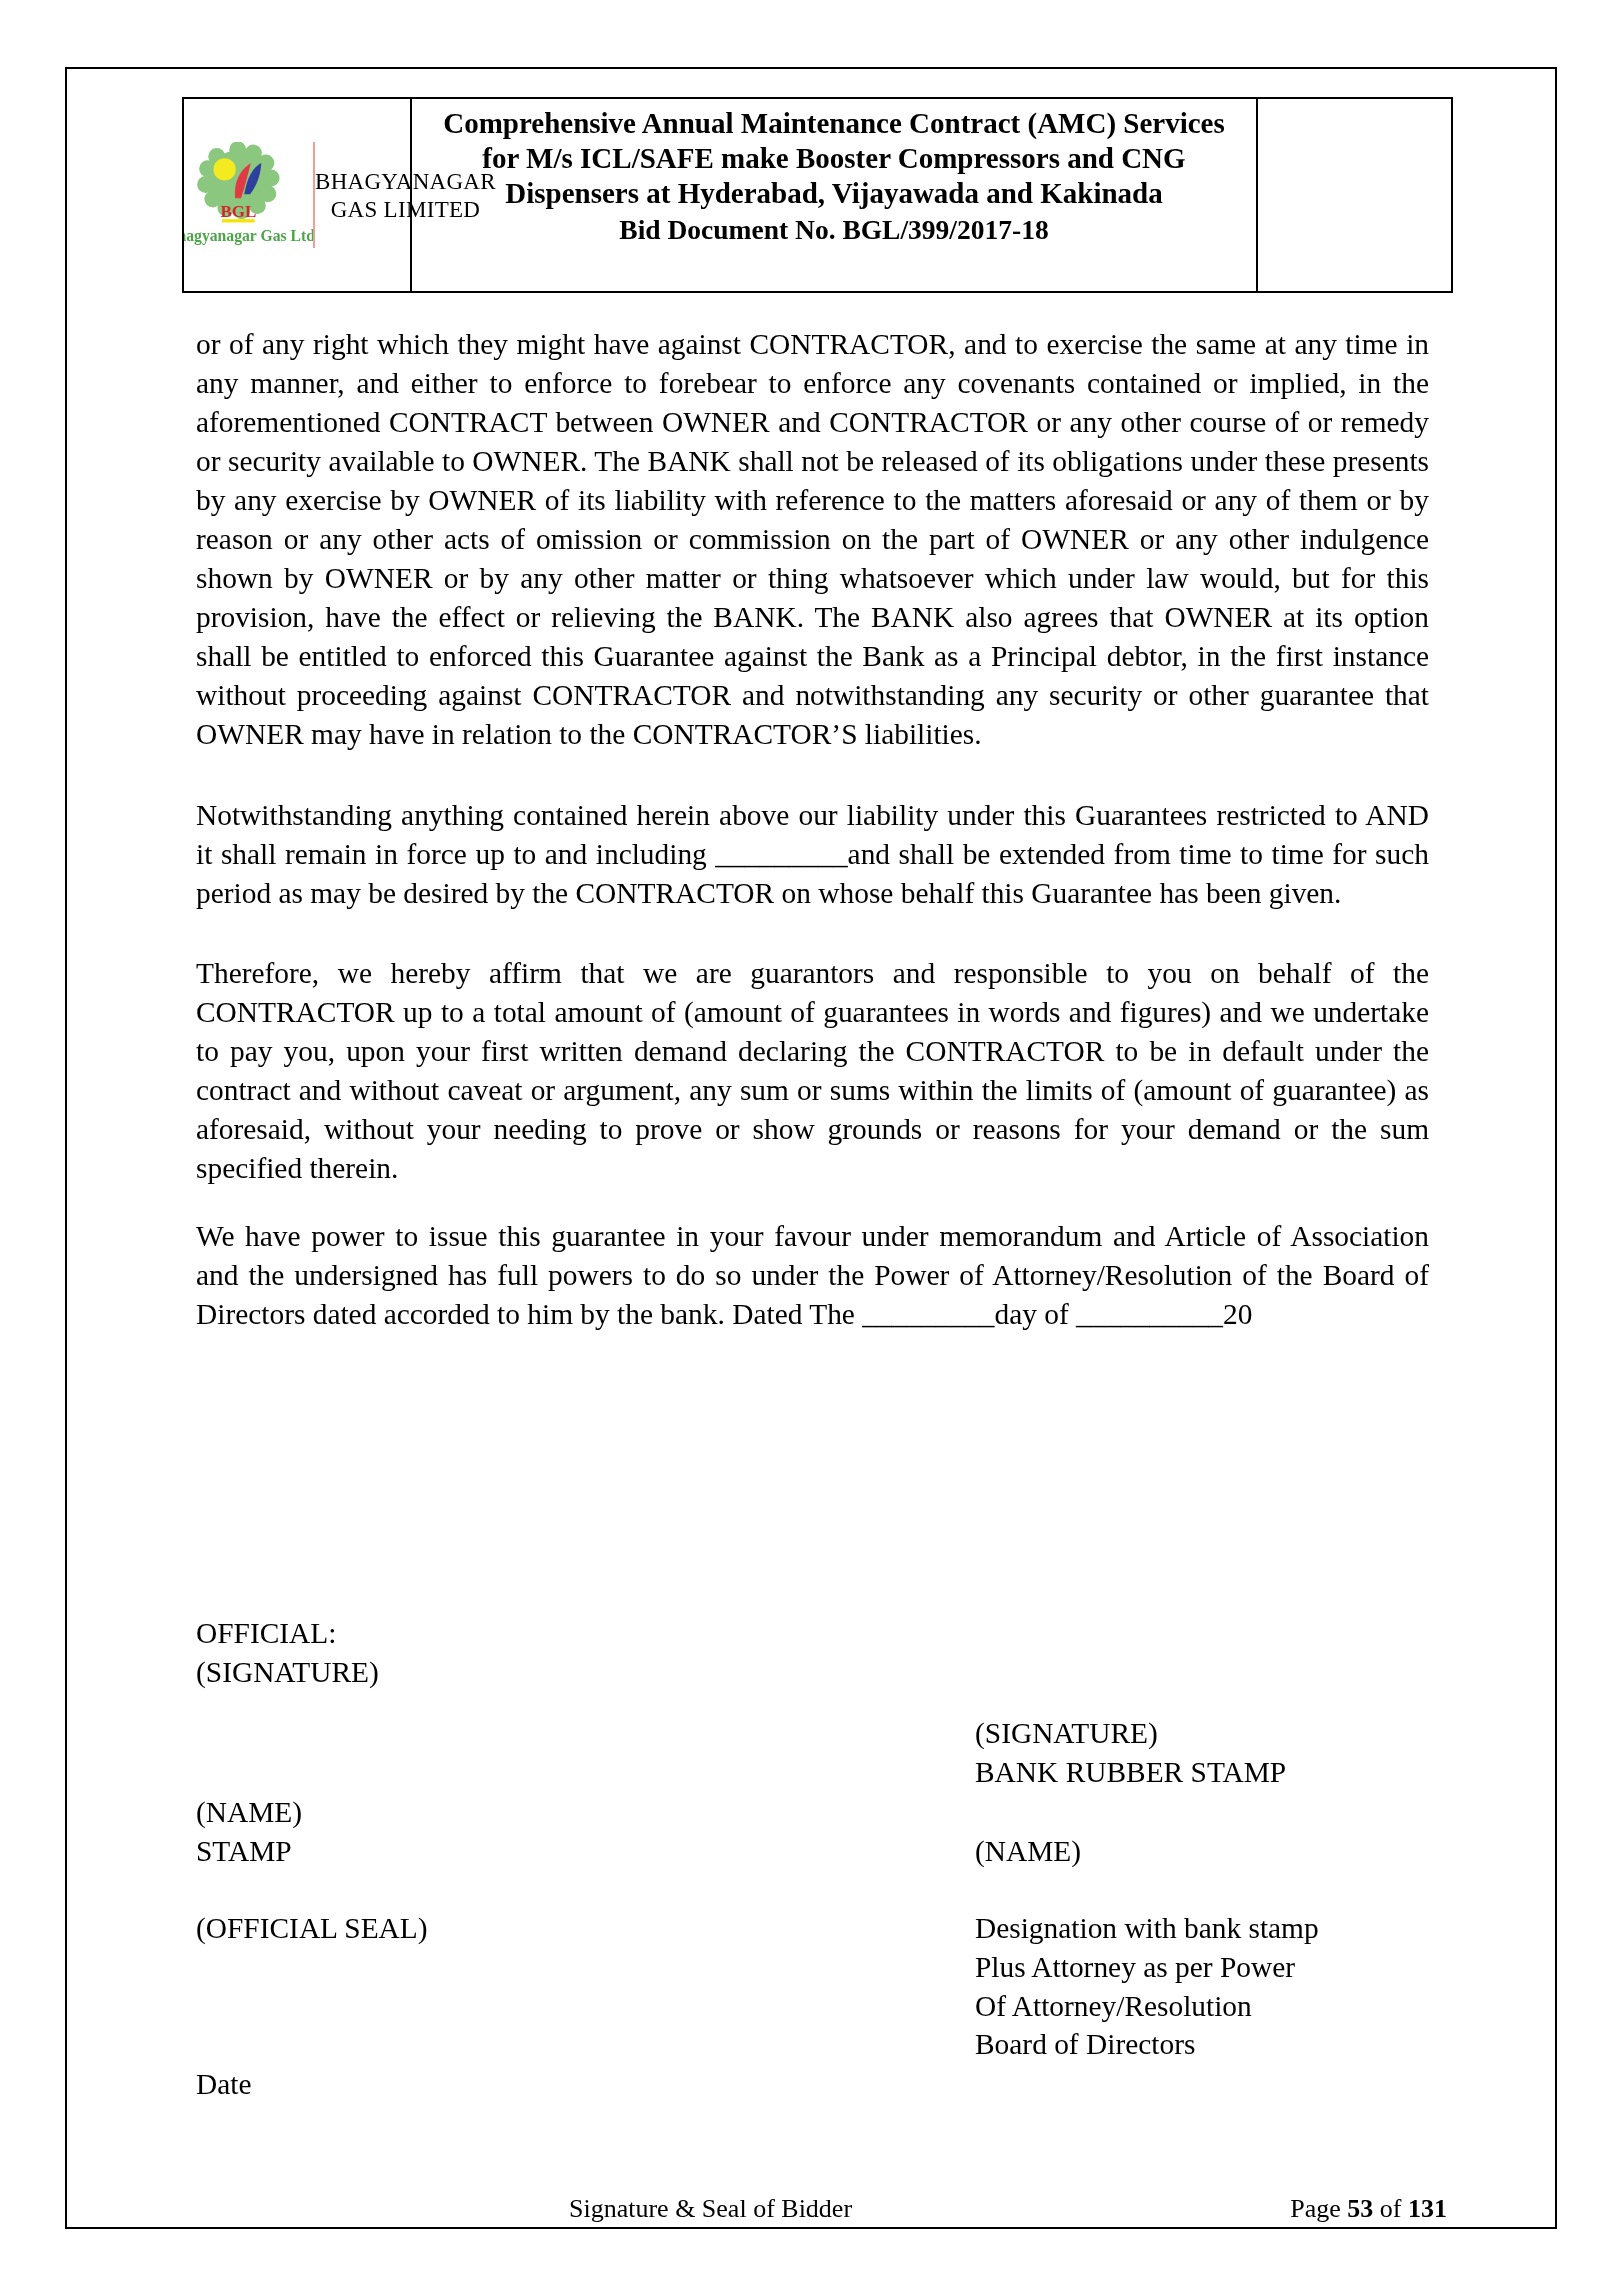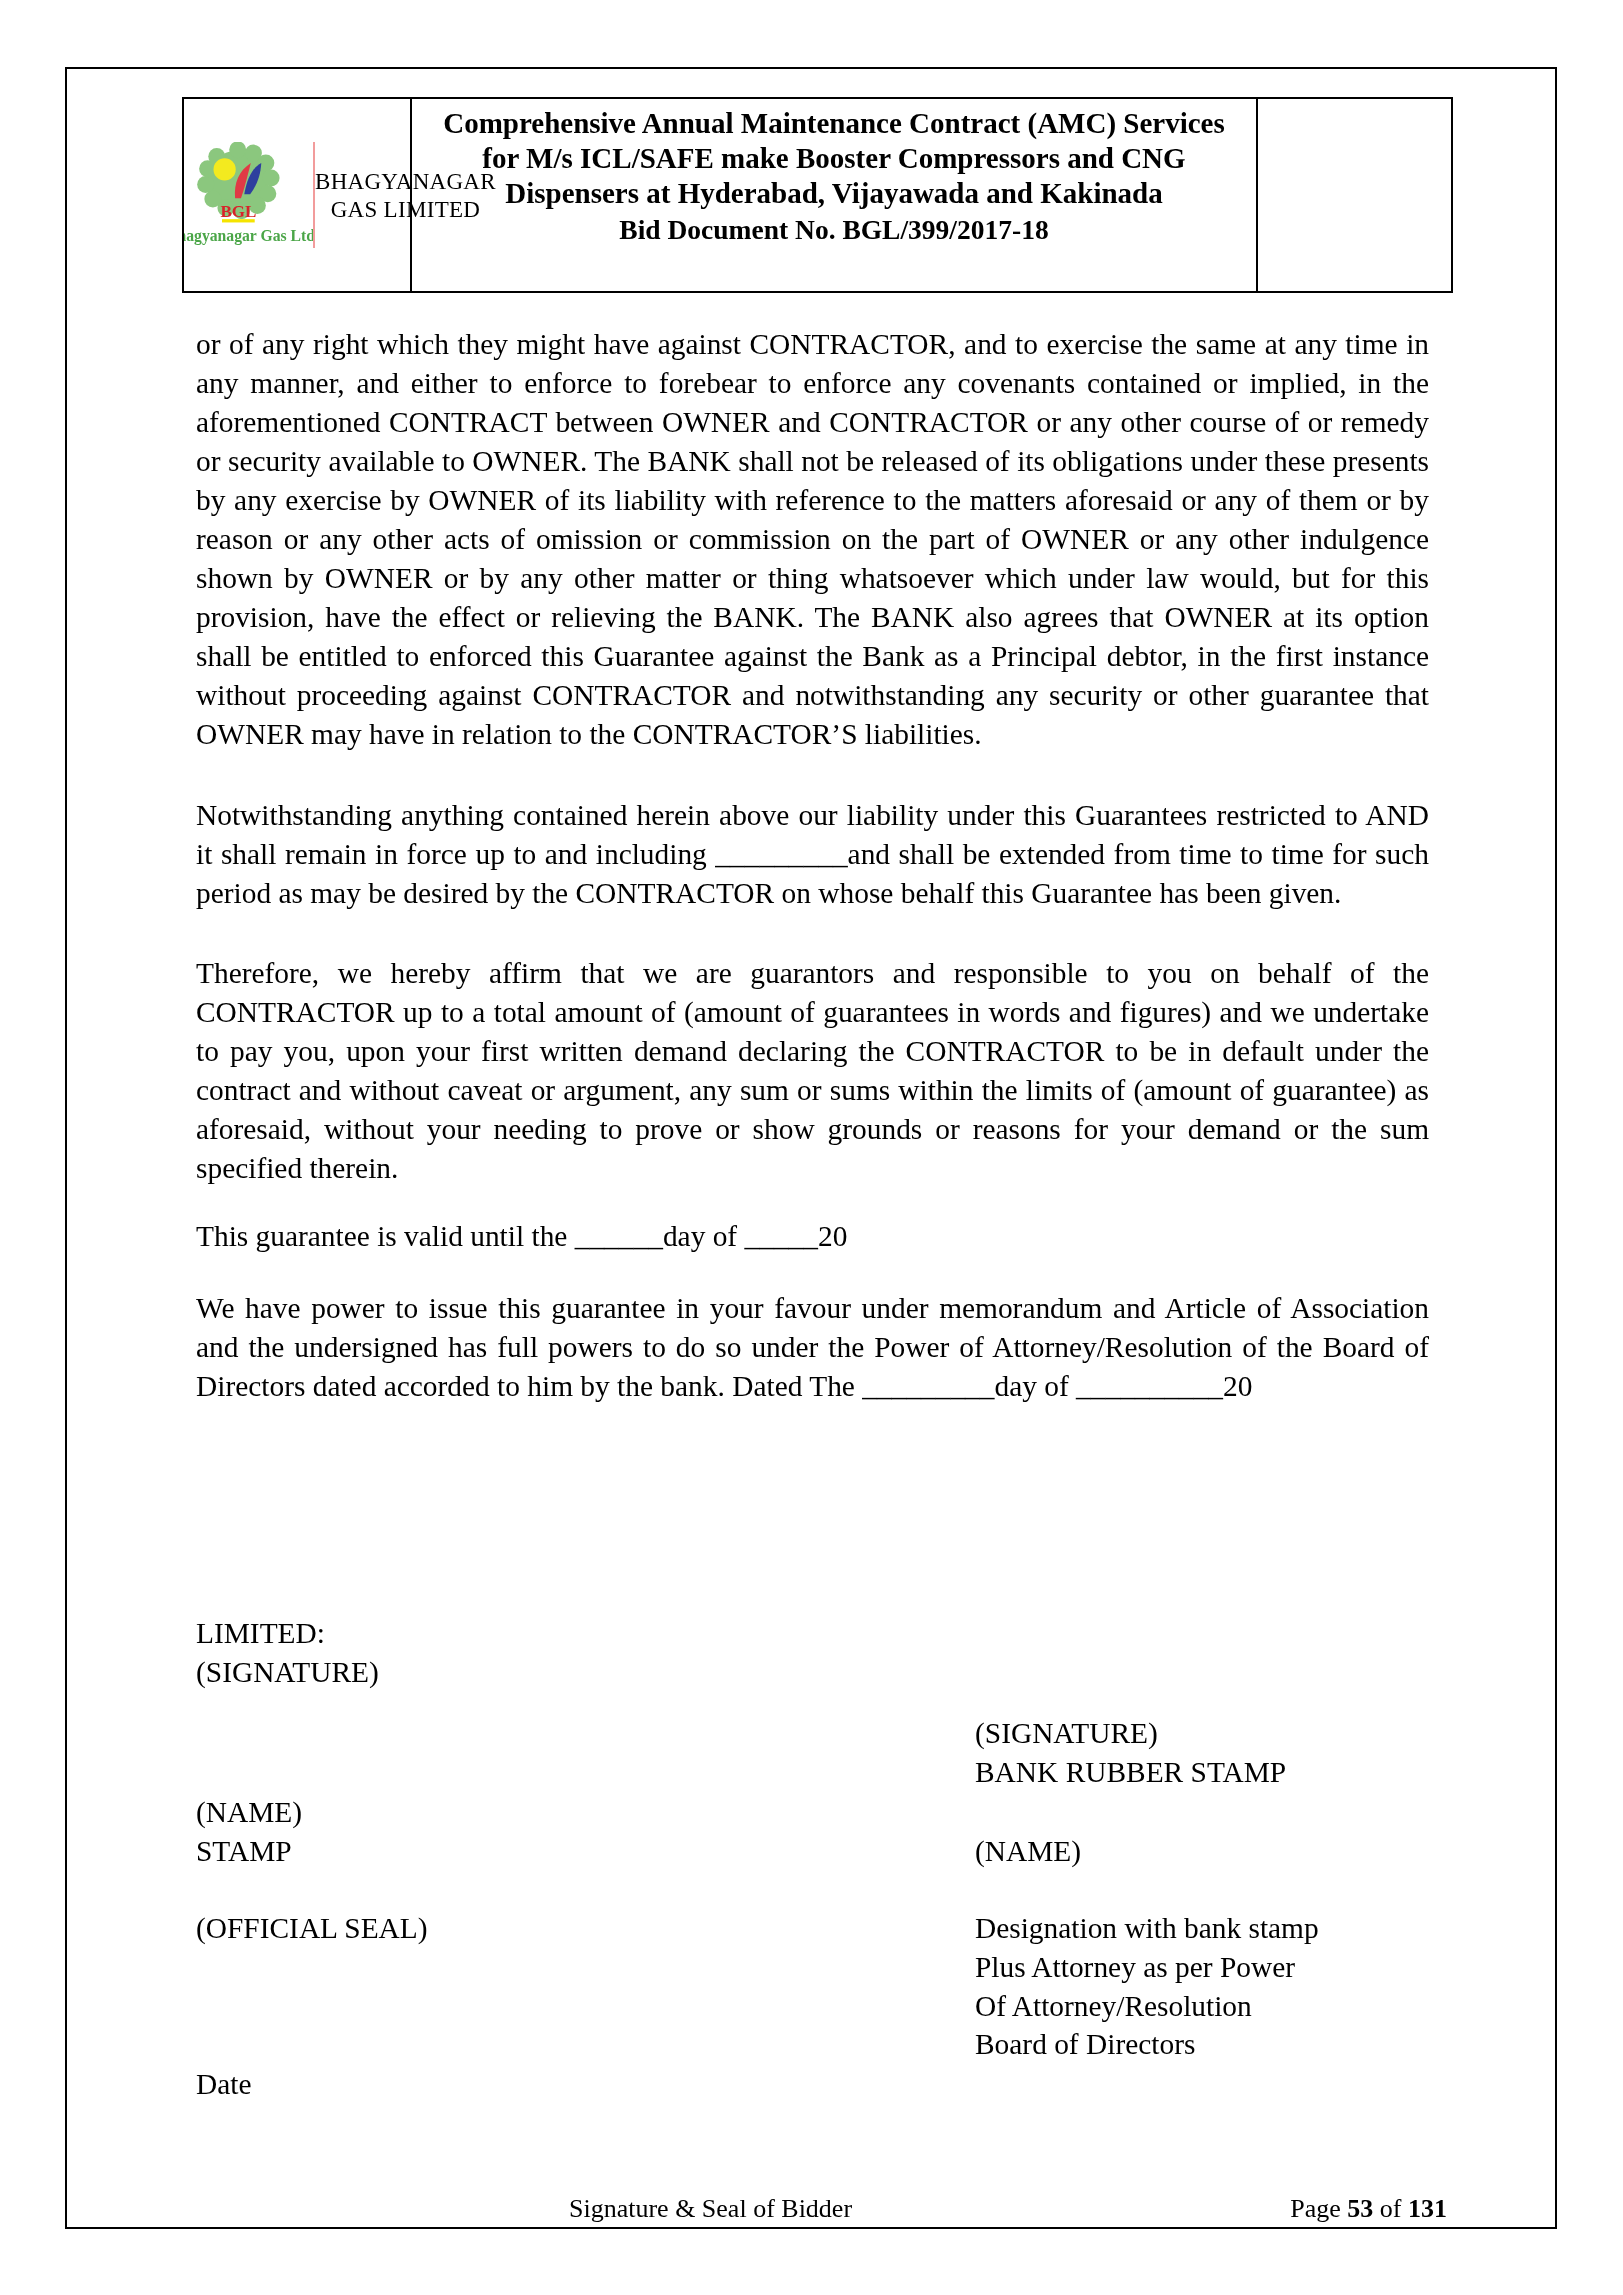--- a/index.html
+++ b/index.html
@@ -108,25 +108,24 @@
       <div class="doc-title">Comprehensive Annual Maintenance Contract (AMC) Services for M/s ICL/SAFE make Booster Compressors and CNG Dispensers at Hyderabad, Vijayawada and Kakinada</div>
       <div class="bid-no">Bid Document No. BGL/399/2017-18</div>
     </div>
 
   </div>
 
   <div class="content">
     <p class="p1">or of any right which they might have against CONTRACTOR, and to exercise the same at any time in any manner, and either to enforce to forebear to enforce any covenants contained or implied, in the aforementioned CONTRACT between OWNER and CONTRACTOR or any other course of or remedy or security available to OWNER. The BANK shall not be released of its obligations under these presents by any exercise by OWNER of its liability with reference to the matters aforesaid or any of them or by reason or any other acts of omission or commission on the part of OWNER or any other indulgence shown by OWNER or by any other matter or thing whatsoever which under law would, but for this provision, have the effect or relieving the BANK. The BANK also agrees that OWNER at its option shall be entitled to enforced this Guarantee against the Bank as a Principal debtor, in the first instance without proceeding against CONTRACTOR and notwithstanding any security or other guarantee that OWNER may have in relation to the CONTRACTOR’S liabilities.</p>
     <p class="p2">Notwithstanding anything contained herein above our liability under this Guarantees restricted to AND it shall remain in force up to and including _________and shall be extended from time to time for such period as may be desired by the CONTRACTOR on whose behalf this Guarantee has been given.</p>
     <p class="p3">Therefore, we hereby affirm that we are guarantors and responsible to you on behalf of the CONTRACTOR up to a total amount of (amount of guarantees in words and figures) and we undertake to pay you, upon your first written demand declaring the CONTRACTOR to be in default under the contract and without caveat or argument, any sum or sums within the limits of (amount of guarantee) as aforesaid, without your needing to prove or show grounds or reasons for your demand or the sum specified therein.</p>
-    <p class="p4">This guarantee is valid until the ______day of _____20</p>
     <p class="p5">We have power to issue this guarantee in your favour under memorandum and Article of Association and the undersigned has full powers to do so under the Power of Attorney/Resolution of the Board of Directors dated accorded to him by the bank. Dated The _________day of __________20</p>
   </div>
 
-  <div class="sig-line sx-left y-witness">LIMITED:</div>
+  <div class="sig-line sx-left y-witness">OFFICIAL:</div>
   <div class="sig-line sx-left y-sigL">(SIGNATURE)</div>
   <div class="sig-line sx-right y-sigR">(SIGNATURE)</div>
   <div class="sig-line sx-right y-bank">BANK RUBBER STAMP</div>
   <div class="sig-line sx-left y-nameL">(NAME)</div>
   <div class="sig-line sx-left y-stampL">STAMP</div>
   <div class="sig-line sx-right y-nameR">(NAME)</div>
   <div class="sig-line sx-left y-sealL">(OFFICIAL SEAL)</div>
   <div class="sig-line sx-right y-desig1">Designation with bank stamp</div>
   <div class="sig-line sx-right y-desig2">Plus Attorney as per Power</div>
   <div class="sig-line sx-right y-desig3">Of Attorney/Resolution</div>

